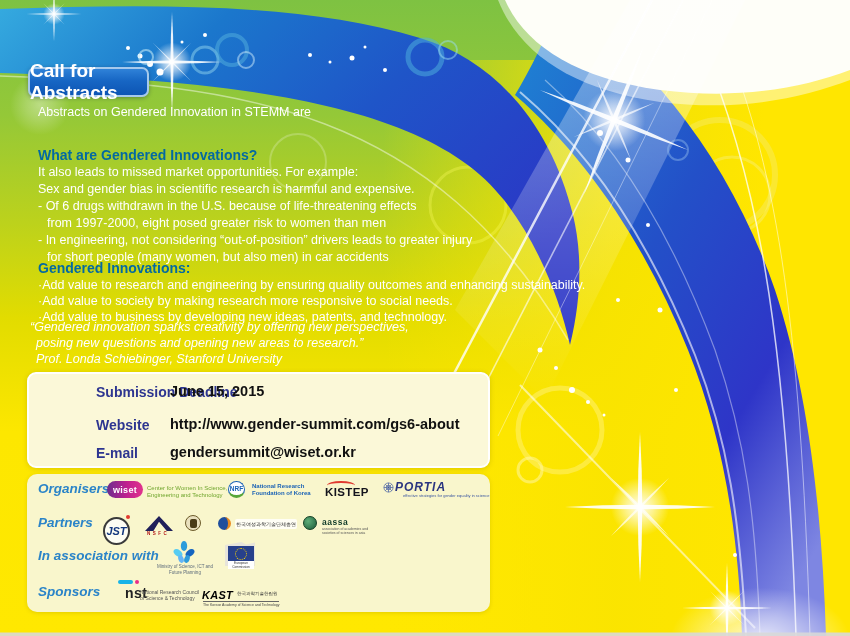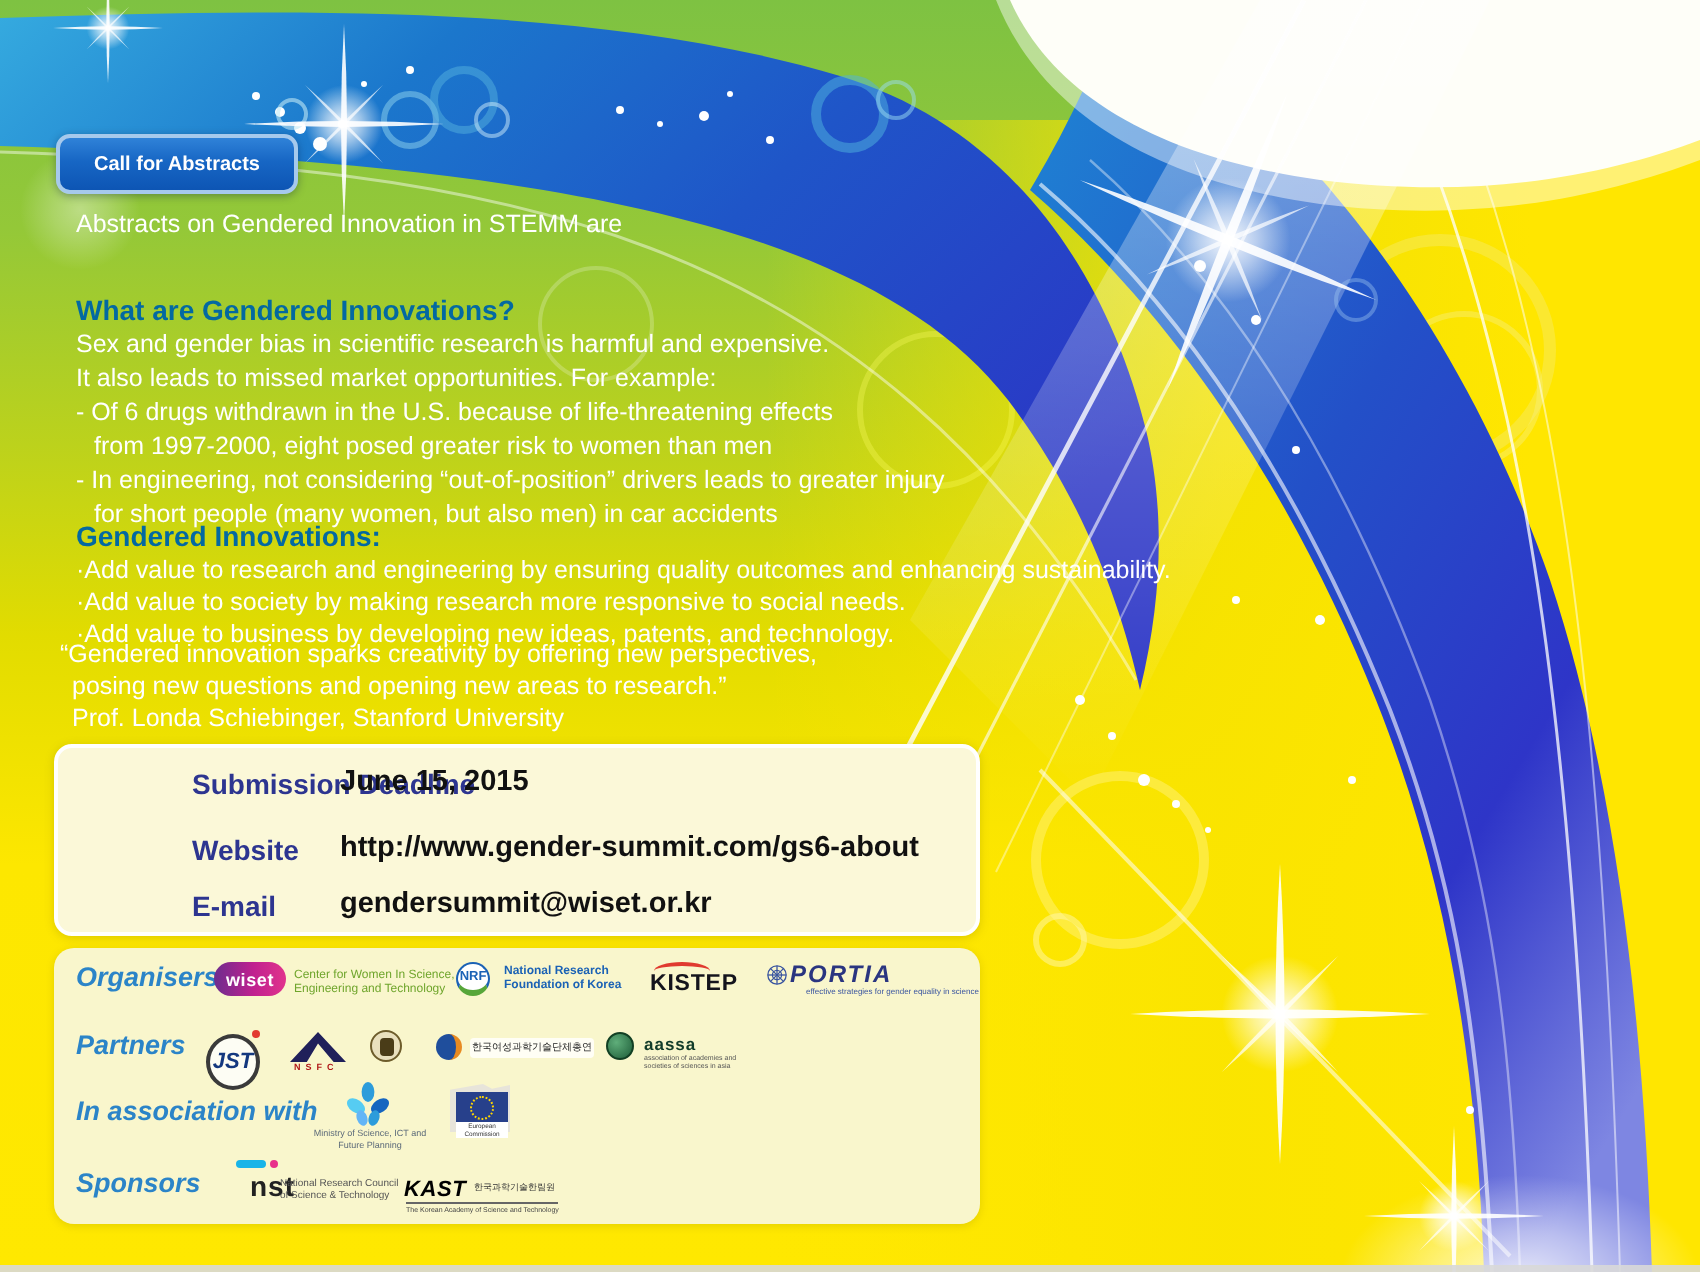--- a/index.html
+++ b/index.html
@@ -5,32 +5,32 @@
   html,body{margin:0;padding:0;background:#666;}
   .stage{position:relative;width:850px;height:636px;overflow:hidden;
          font-family:"Liberation Sans",sans-serif;background:#FFE800;}
   .bg{position:absolute;left:0;top:0;width:850px;height:636px;}
   .abs{position:absolute;}
 
   
   .badge{left:28px;top:67px;width:117px;height:26px;
          background:linear-gradient(180deg,#2f82d8 0%,#1766c4 45%,#0d55b4 100%);
          border:2px solid #a6c9ec;border-radius:7px;color:#fff;
-         font-size:10px;font-weight:bold;display:flex;align-items:center;justify-content:center;
+         font-size:19px;font-weight:bold;display:flex;align-items:center;justify-content:center;
          box-shadow:0 1px 4px rgba(0,20,60,.35);}
 
   .wtxt{color:#ffffff;font-size:12.5px;line-height:17px;}
   .intro{left:38px;top:104px;}
   .h-ind{color:#0369a1;font-weight:bold;font-size:14px;}
   .sec1-title{left:38px;top:147px;}
   .sec1-body{left:38px;top:164px;}
   .sec1-body .ind{padding-left:9px;}
   .sec2-title{left:38px;top:260px;}
   .sec2-body{left:38px;top:277px;font-size:12.5px;line-height:16px;color:#fff;}
-  .quote{left:30px;top:319px;font-size:12.5px;line-height:16px;color:#fff;}
+  .quote{left:30px;top:319px;font-style:italic;font-size:12.5px;line-height:16px;color:#fff;}
   .quote .att{padding-left:6px;}
 
   
   .info-box{left:27px;top:372px;width:463px;height:96px;background:#FBF8D8;
             border:2px solid #ffffff;border-radius:9px;box-sizing:border-box;
             box-shadow:0 1px 5px rgba(120,110,0,.25);}
   .ib-label{position:absolute;left:19px;color:#2D3590;font-weight:bold;font-size:14px;margin-left:48px;}
   .ib-value{position:absolute;left:141px;color:#111;font-weight:bold;font-size:14.5px;}
   .ib-note{position:absolute;left:141px;top:26px;color:#ffffff;font-size:10.5px;}
 
@@ -220,22 +220,22 @@
   </svg>
 
   <div class="abs badge">Call for Abstracts</div>
 
   <div class="abs intro wtxt">
     <div>Abstracts on Gendered Innovation in STEMM are</div>
   </div>
 
   <div class="abs sec1-title h-ind">What are Gendered Innovations?</div>
   <div class="abs sec1-body wtxt">
+    <div class="ln">It also leads to missed market opportunities. For example:</div>
     <div class="ln">Sex and gender bias in scientific research is harmful and expensive.</div>
-    <div class="ln">It also leads to missed market opportunities. For example:</div>
     <div class="ln">-  Of 6 drugs withdrawn in the U.S. because of life-threatening effects</div>
     <div class="ln ind">from 1997-2000, eight posed greater risk to women than men</div>
     <div class="ln">-  In engineering, not considering “out-of-position” drivers leads to greater injury</div>
     <div class="ln ind">for short people (many women, but also men) in car accidents</div>
   </div>
 
   <div class="abs sec2-title h-ind">Gendered Innovations:</div>
   <div class="abs sec2-body">
     <div>·Add value to research and engineering by ensuring quality outcomes and enhancing sustainability.</div>
     <div>·Add value to society by making research more responsive to social needs.</div>

